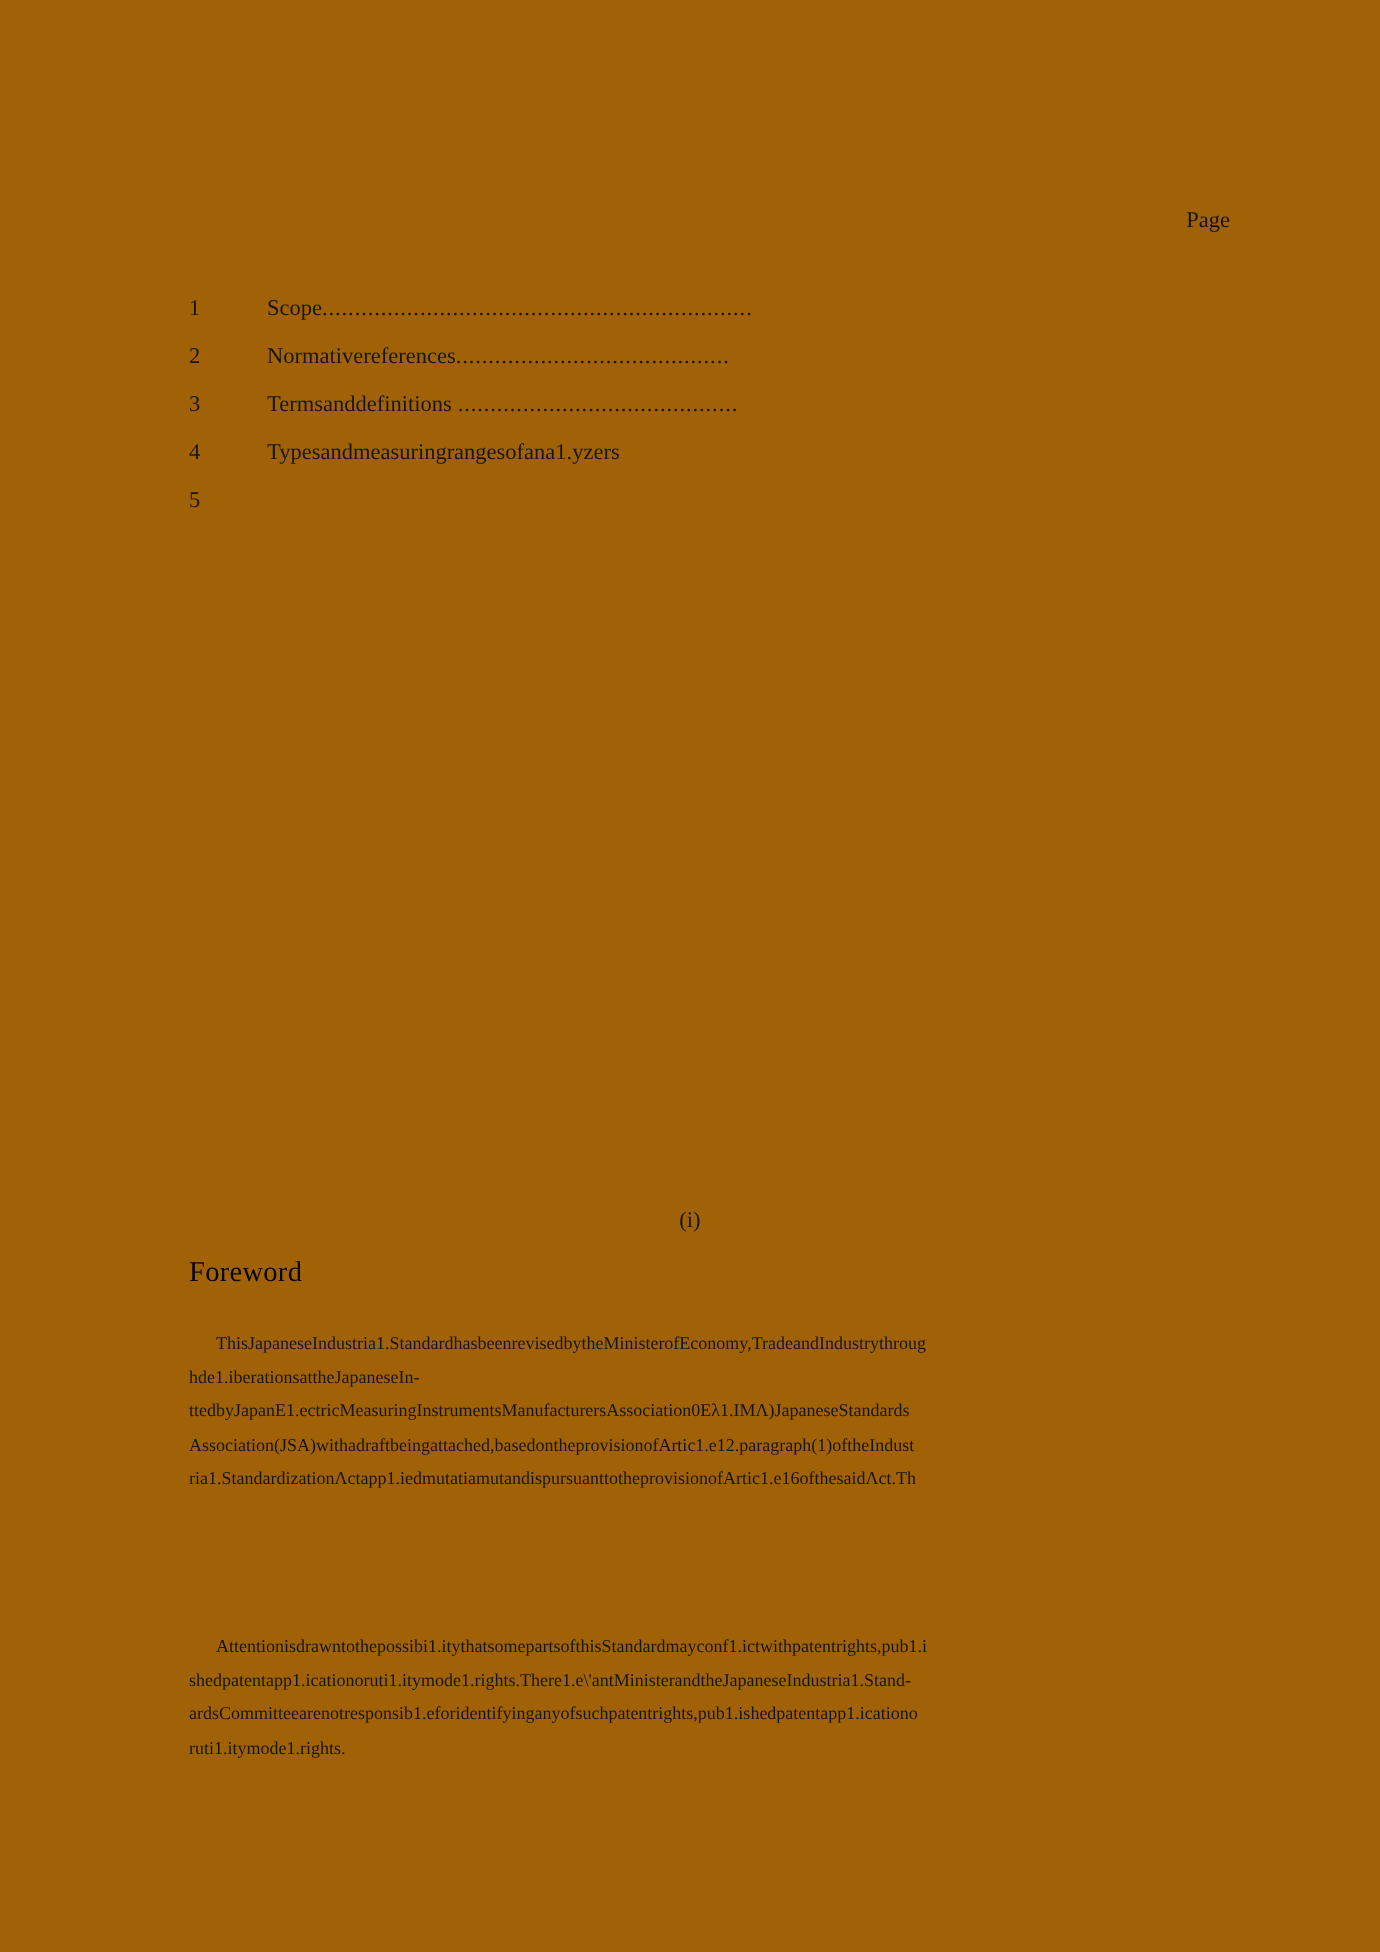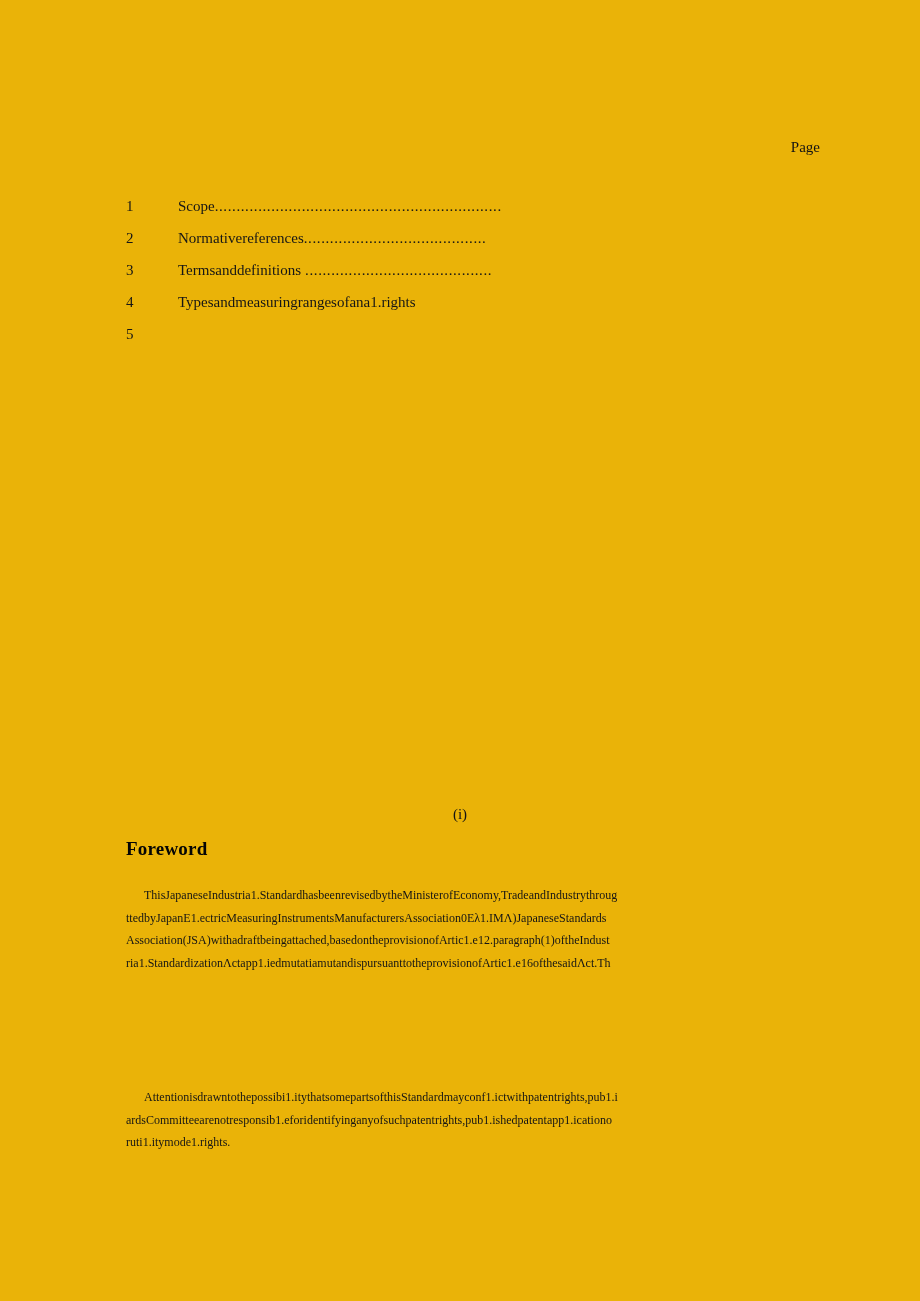--- a/index.html
+++ b/index.html
@@ -5,21 +5,21 @@
 <style>
   html, body {
     margin: 0;
     padding: 0;
     background: #ffffff;
   }
   .page {
     position: relative;
     width: 920px;
     height: 1301px;
-    background: #eab308;
+    background: #a16207;
     font-family: "Liberation Serif", "DejaVu Serif", serif;
     color: #1a1a1a;
     overflow: hidden;
   }
 
   
   .page-col-header {
     position: absolute;
     top: 138px;
     left: 0;
@@ -82,21 +82,21 @@
     font-size: 15px;
     color: #141414;
   }
 
   
   .foreword-heading {
     position: absolute;
     top: 838px;
     left: 126px;
     font-size: 19px;
-    font-weight: bold;
+    font-weight: normal;
     letter-spacing: 0.2px;
     color: #050505;
   }
 
   .body-block {
     position: absolute;
     left: 126px;
     width: 694px;
     font-size: 12px;
     line-height: 22.6px;
@@ -146,46 +146,48 @@
       <span class="toc-entry">
         <span class="toc-title">Termsanddefinitions</span>
         <span class="toc-gap"></span>
         <span class="toc-leader w3">...........................................</span>
       </span>
     </div>
 
     <div class="toc-row">
       <span class="toc-num">4</span>
       <span class="toc-entry">
-        <span class="toc-title">Typesandmeasuringrangesofana1.rights</span>
+        <span class="toc-title">Typesandmeasuringrangesofana1.yzers</span>
         <span class="toc-leader none"></span>
       </span>
     </div>
 
     <div class="toc-row">
       <span class="toc-num">5</span>
       <span class="toc-entry">
         <span class="toc-title"></span>
         <span class="toc-leader none"></span>
       </span>
     </div>
 
   </div>
 
   <div class="roman-marker">(i)</div>
 
   <div class="foreword-heading">Foreword</div>
 
   <div class="body-block p1">
     <div class="body-line indent">ThisJapaneseIndustria1.StandardhasbeenrevisedbytheMinisterofEconomy,TradeandIndustrythroug</div>
+    <div class="body-line">hde1.iberationsattheJapaneseIn-</div>
     <div class="body-line">ttedbyJapanE1.ectricMeasuringInstrumentsManufacturersAssociation0Eλ1.IMΛ)JapaneseStandards</div>
     <div class="body-line">Association(JSA)withadraftbeingattached,basedontheprovisionofArtic1.e12.paragraph(1)oftheIndust</div>
     <div class="body-line">ria1.StandardizationΛctapp1.iedmutatiamutandispursuanttotheprovisionofArtic1.e16ofthesaidΛct.Th</div>
   </div>
 
 
   <div class="body-block p3">
     <div class="body-line indent">Attentionisdrawntothepossibi1.itythatsomepartsofthisStandardmayconf1.ictwithpatentrights,pub1.i</div>
+    <div class="body-line">shedpatentapp1.icationoruti1.itymode1.rights.There1.e\'antMinisterandtheJapaneseIndustria1.Stand-</div>
     <div class="body-line">ardsCommitteearenotresponsib1.eforidentifyinganyofsuchpatentrights,pub1.ishedpatentapp1.icationo</div>
     <div class="body-line">ruti1.itymode1.rights.</div>
   </div>
 
 </div>
 
 </body></html>

